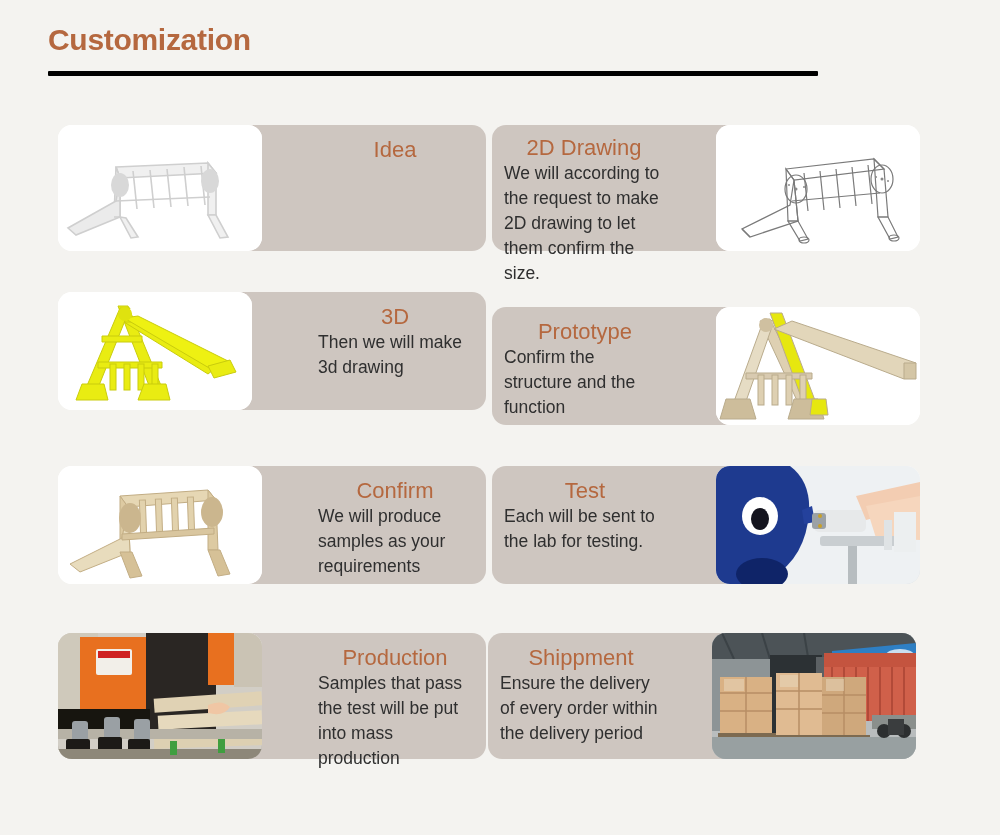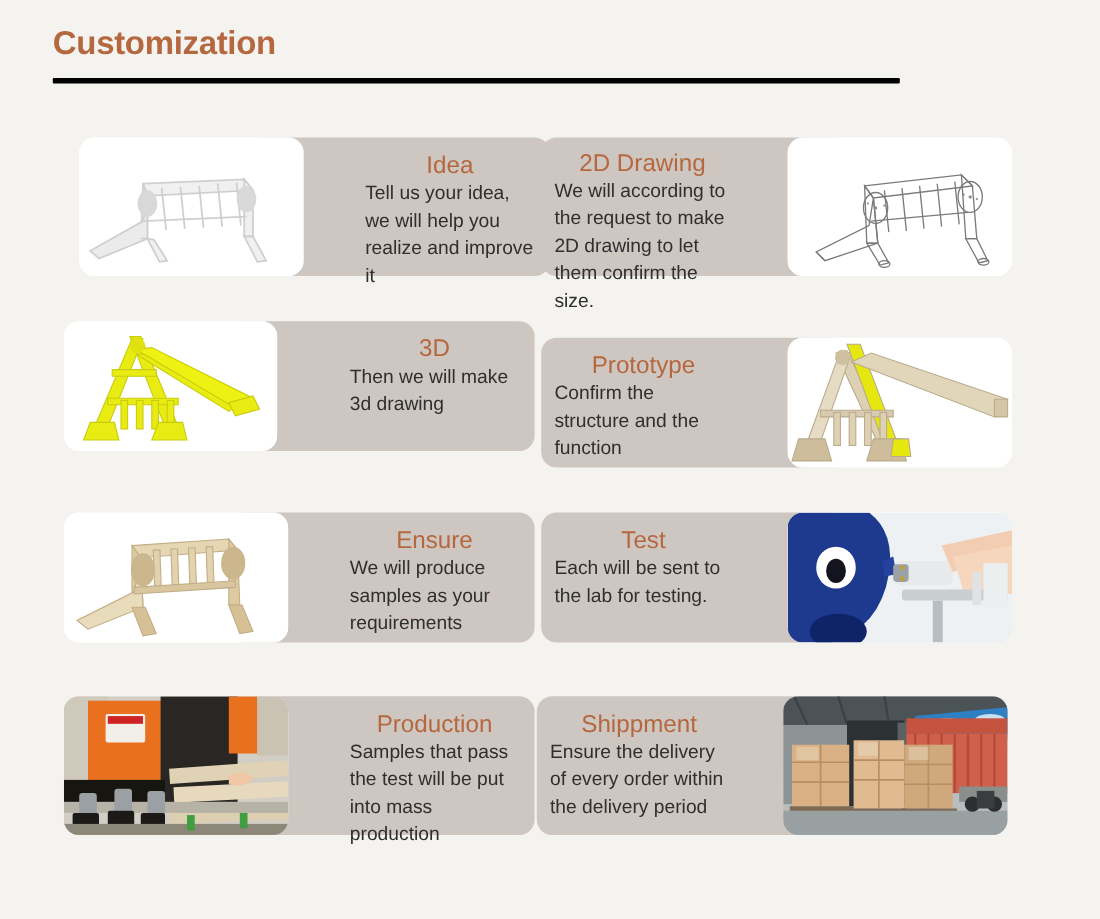--- a/index.html
+++ b/index.html
@@ -126,25 +126,24 @@
 
 <div class="page-header">
   <h1 class="page-title">Customization</h1>
   <div class="title-rule"></div>
 </div>
 
 <div class="rows">
 
   <div class="row" style="height:170px;">
 
-    <div class="card align-left" style="left:72px; top:15px; width:496px; height:126px;">
+    <div class="card align-left" style="left:58px; top:15px; width:496px; height:126px;">
       <div class="card-panel" style="left:150px; top:0; width:278px; height:126px; padding:12px 14px 10px 110px;">
         <div class="card-text">
           <div class="card-title">Idea</div>
-          <div class="card-desc">Tell us your idea, we will help you realize and improve it</div>
         </div>
       </div>
       <div class="card-photo" style="left:0; top:0; width:204px; height:126px;">
         <div class="ph ph-wood-sketch">
           <svg viewBox="0 0 204 126" preserveAspectRatio="xMidYMid meet">
             <g stroke="#cfcfcf" stroke-width="1.6" fill="#f0f0f0">
               <path d="M58 42 L150 38 L158 48 L62 53 Z"></path>
               <path d="M58 42 L62 53 L62 92 L56 92 Z"></path>
               <path d="M150 38 L158 48 L158 90 L150 90 Z"></path>
               <path d="M62 53 L62 92 L18 110 L10 103 L58 76 Z" fill="#ebebeb"></path>
@@ -273,21 +272,21 @@
         </div>
       </div>
     </div>
   </div>
 
   <div class="row" style="height:167px;">
 
     <div class="card align-left" style="left:58px; top:18px; width:428px; height:118px;">
       <div class="card-panel" style="left:150px; top:0; width:278px; height:118px; padding:12px 14px 10px 110px;">
         <div class="card-text">
-          <div class="card-title">Ensure</div>
+          <div class="card-title">Confirm</div>
           <div class="card-desc">We will produce samples as your requirements</div>
         </div>
       </div>
       <div class="card-photo" style="left:0; top:0; width:204px; height:118px;">
         <div class="ph ph-sample">
           <svg viewBox="0 0 204 118" preserveAspectRatio="xMidYMid meet">
             <g stroke="#c2ad84" stroke-width="1">
               <path d="M62 30 L150 24 L158 34 L70 41 Z" fill="#e6d7b4"></path>
               <path d="M62 30 L70 41 L72 86 L62 86 Z" fill="#ddcaa2"></path>
               <path d="M150 24 L158 34 L160 84 L150 84 Z" fill="#ddcaa2"></path>

